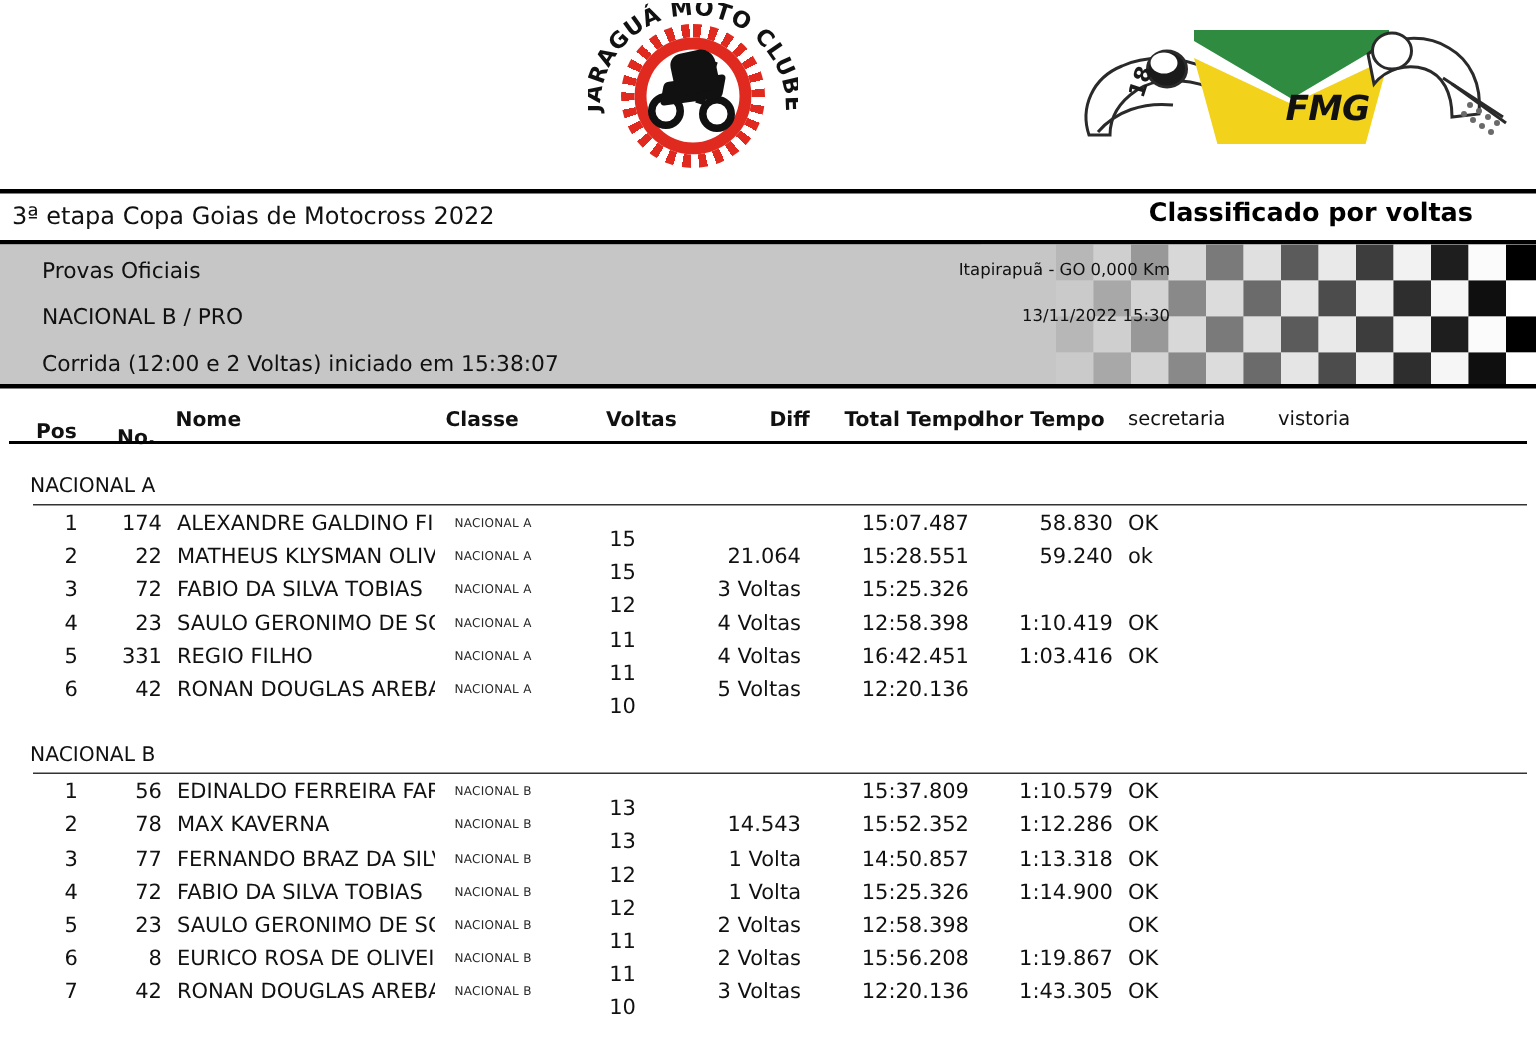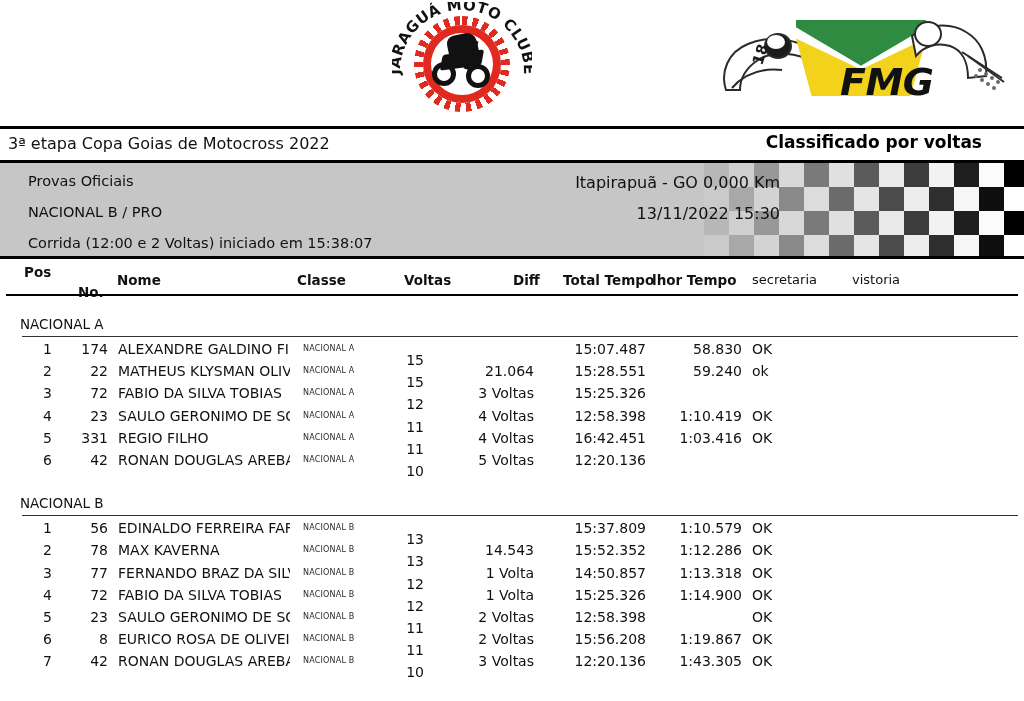--- a/index.html
+++ b/index.html
@@ -137,21 +137,21 @@
     clip-path: polygon(12% 100%, 0% 18%, 50% 62%, 100% 18%, 88% 100%);
   }
   .fmg-green {
     position: absolute; left: 84px; top: 16px; width: 130px; height: 52px;
     background: #2e8b40;
     clip-path: polygon(0% 0%, 100% 0%, 100% 14%, 50% 88%, 0% 14%);
   }
   .fmg-word {
     position: absolute; left: 128px; top: 56px; width: 90px;
     text-align: center;
-    font-size: 38px; font-weight: bold; font-style: italic;
+    font-size: 23px; font-weight: bold; font-style: italic;
     color: #111; letter-spacing: -0.5px;
   }
   .fmg-riderL {
     position: absolute; left: 6px; top: 18px; width: 104px; height: 74px;
   }
   .fmg-riderR {
     position: absolute; left: 194px; top: 12px; width: 104px; height: 80px;
   }
   .fmg-sub {
     position: absolute; left: 0px; top: 92px; width: 298px;
@@ -180,21 +180,21 @@
   .info-band {
     position: absolute; left: 0; top: 163px; width: 1024px; height: 93px;
     background: #c6c6c6; overflow: hidden;
   }
   .flag { position: absolute; right: 0; top: 0; width: 370px; height: 93px; }
   .flag-cell { position: absolute; width: 25px; height: 24px; }
   .info-left {
     position: absolute; left: 28px; font-size: 14.5px; color: #111;
   }
   .info-right {
-    position: absolute; font-size: 16px; color: #111; text-align: right;
+    position: absolute; font-size: 11px; color: #111; text-align: right;
   }
 
   
   .col-head {
     position: absolute; font-size: 13.5px; font-weight: bold; color: #111;
     white-space: nowrap;
   }
   .col-head.plain { font-weight: normal; font-size: 13px; }
   .head-rule {
     position: absolute; left: 6px; top: 294px; width: 1012px; height: 2px; background: #000;
@@ -357,21 +357,21 @@
   <div class="info-left" style="top:10px;">Provas Oficiais</div>
   <div class="info-left" style="top:41px;">NACIONAL B / PRO</div>
   <div class="info-left" style="top:72px;">Corrida (12:00 e 2 Voltas) iniciado em 15:38:07</div>
   <div class="info-right" style="top:10px; left:420px; width:360px;">Itapirapuã - GO 0,000 Km</div>
   <div class="info-right" style="top:41px; left:420px; width:360px;">13/11/2022 15:30</div>
 </div>
 
 <div class="rule-thick" style="top:256px;"></div>
 
 <div>
-  <div class="col-head" style="left:24px;  top:264px;">Pos</div>
+  <div class="col-head" style="left:24px;  top:280px;">Pos</div>
   <div class="col-head" style="left:78px;  top:284px;">No.</div>
   <div class="col-head" style="left:117px; top:272px;">Nome</div>
   <div class="col-head" style="left:297px; top:272px;">Classe</div>
   <div class="col-head" style="left:404px; top:272px;">Voltas</div>
   <div class="col-head" style="left:513px; top:272px;">Diff</div>
   <div class="col-head" style="left:563px; top:272px;">Total Tempo</div>
   <div class="col-head" style="left:652px; top:272px;">lhor Tempo</div>
   <div class="col-head plain" style="left:752px; top:272px;">secretaria</div>
   <div class="col-head plain" style="left:852px; top:272px;">vistoria</div>
 </div>

